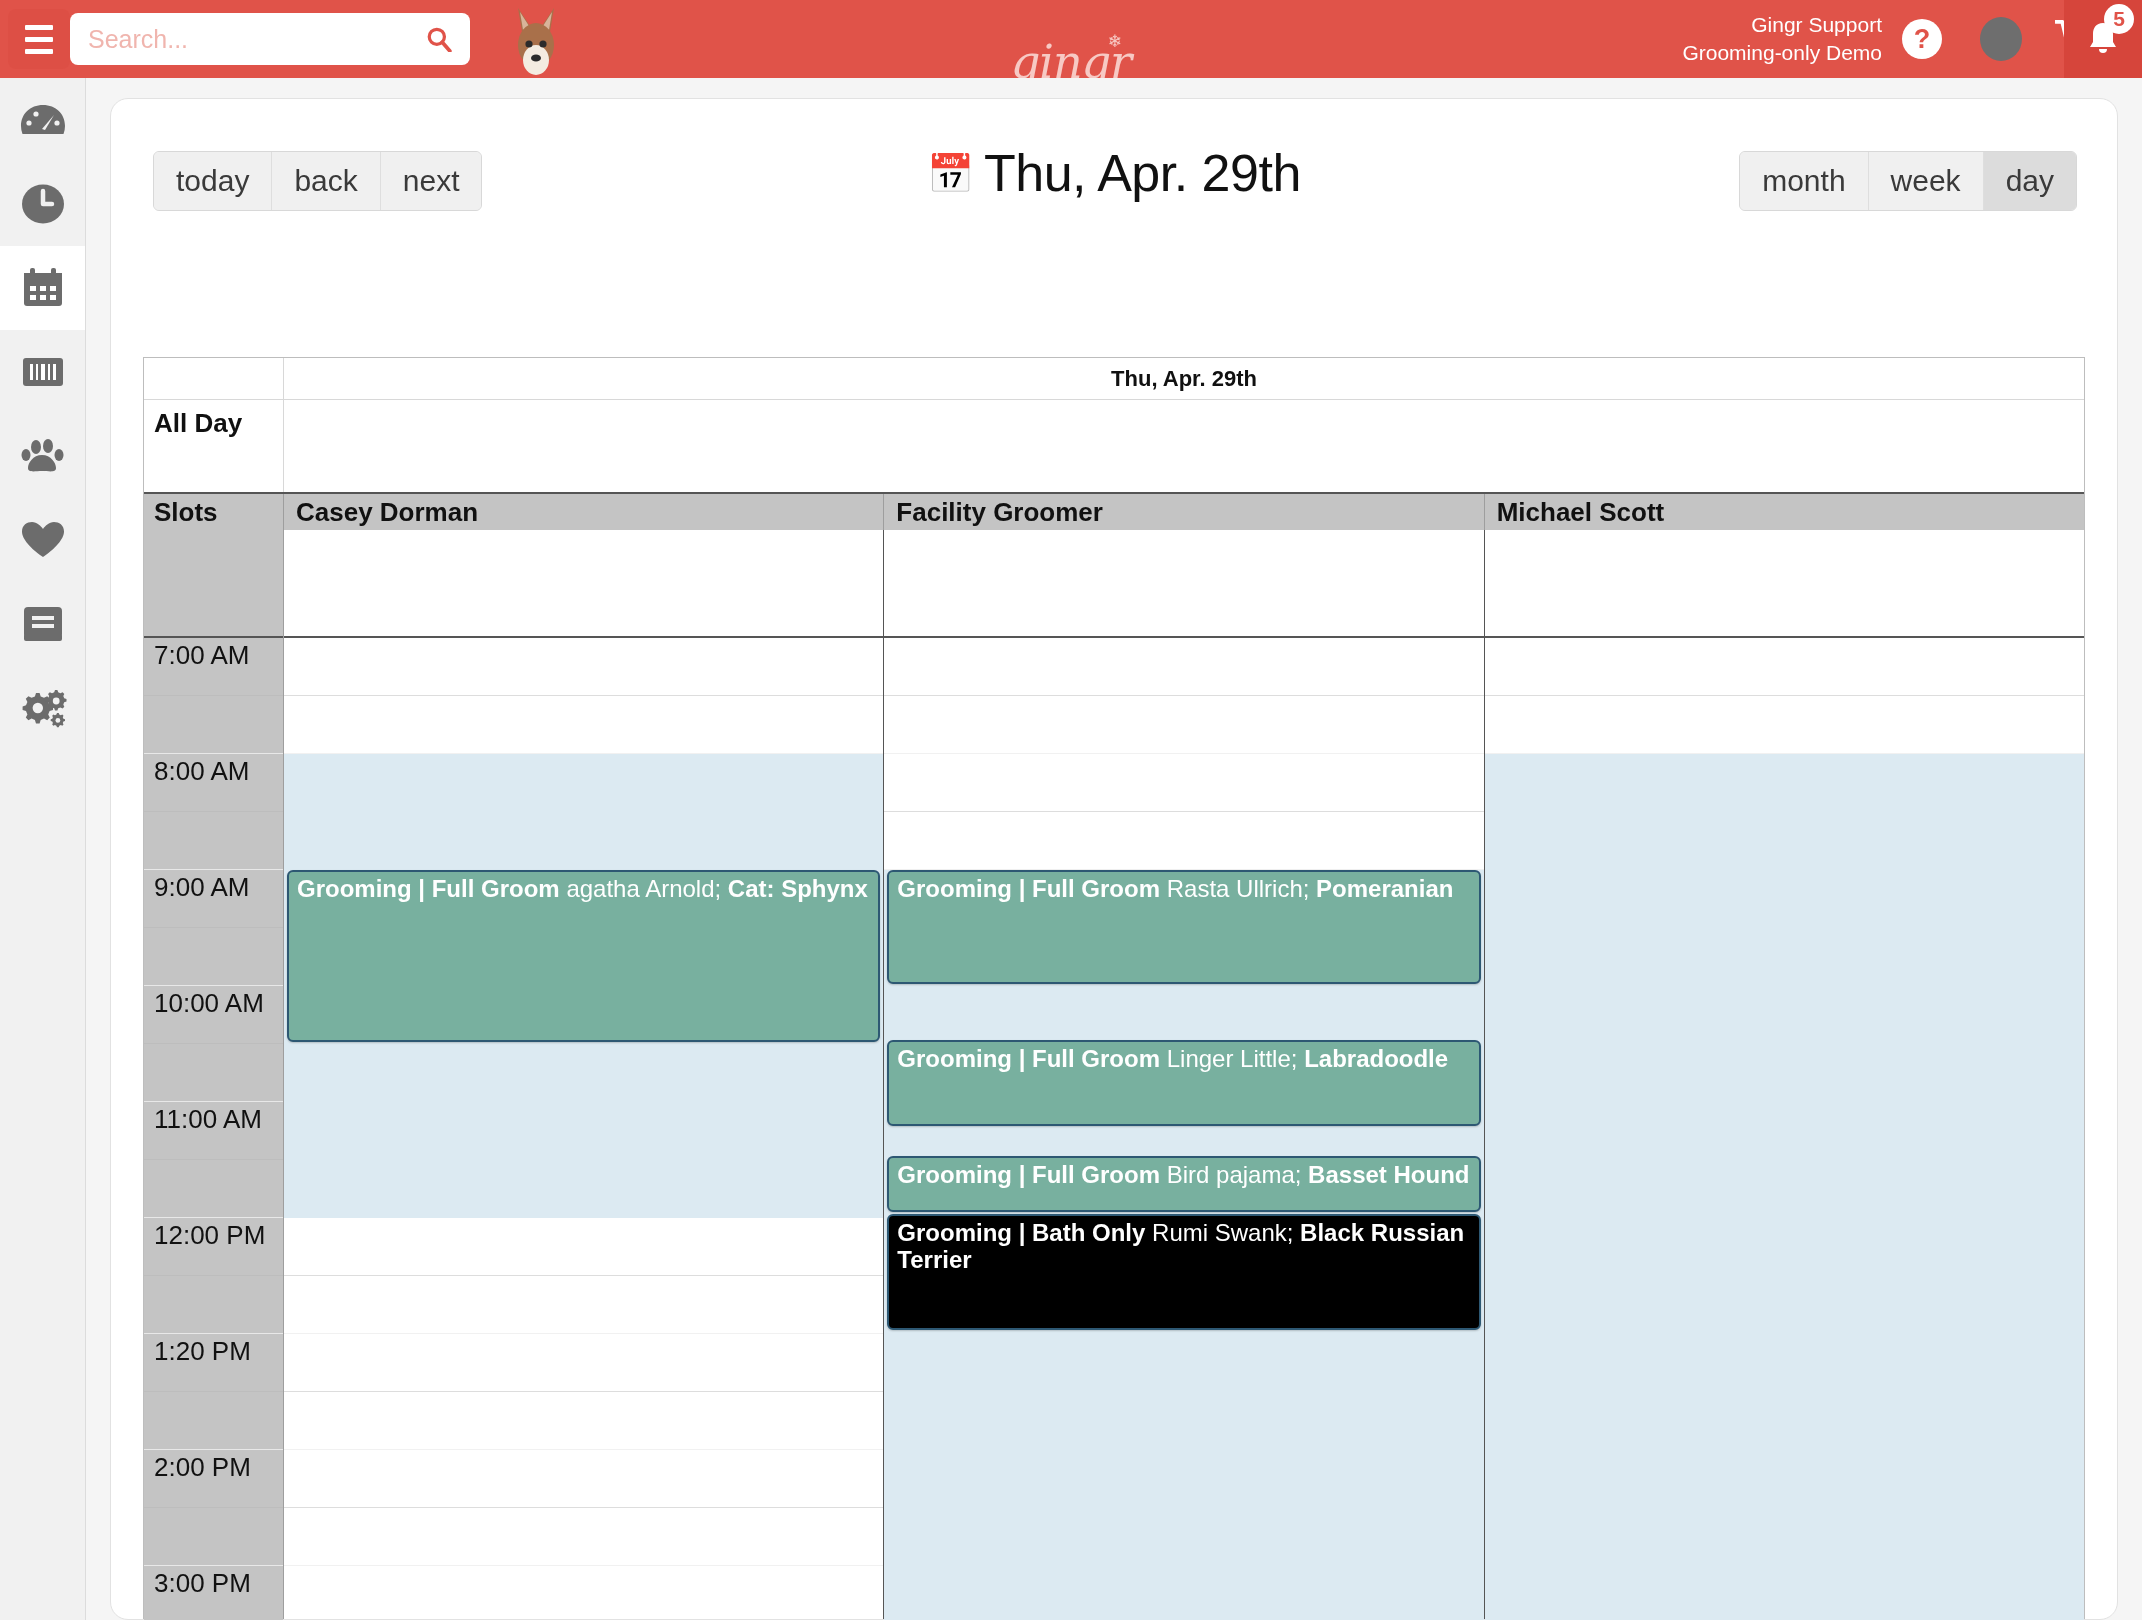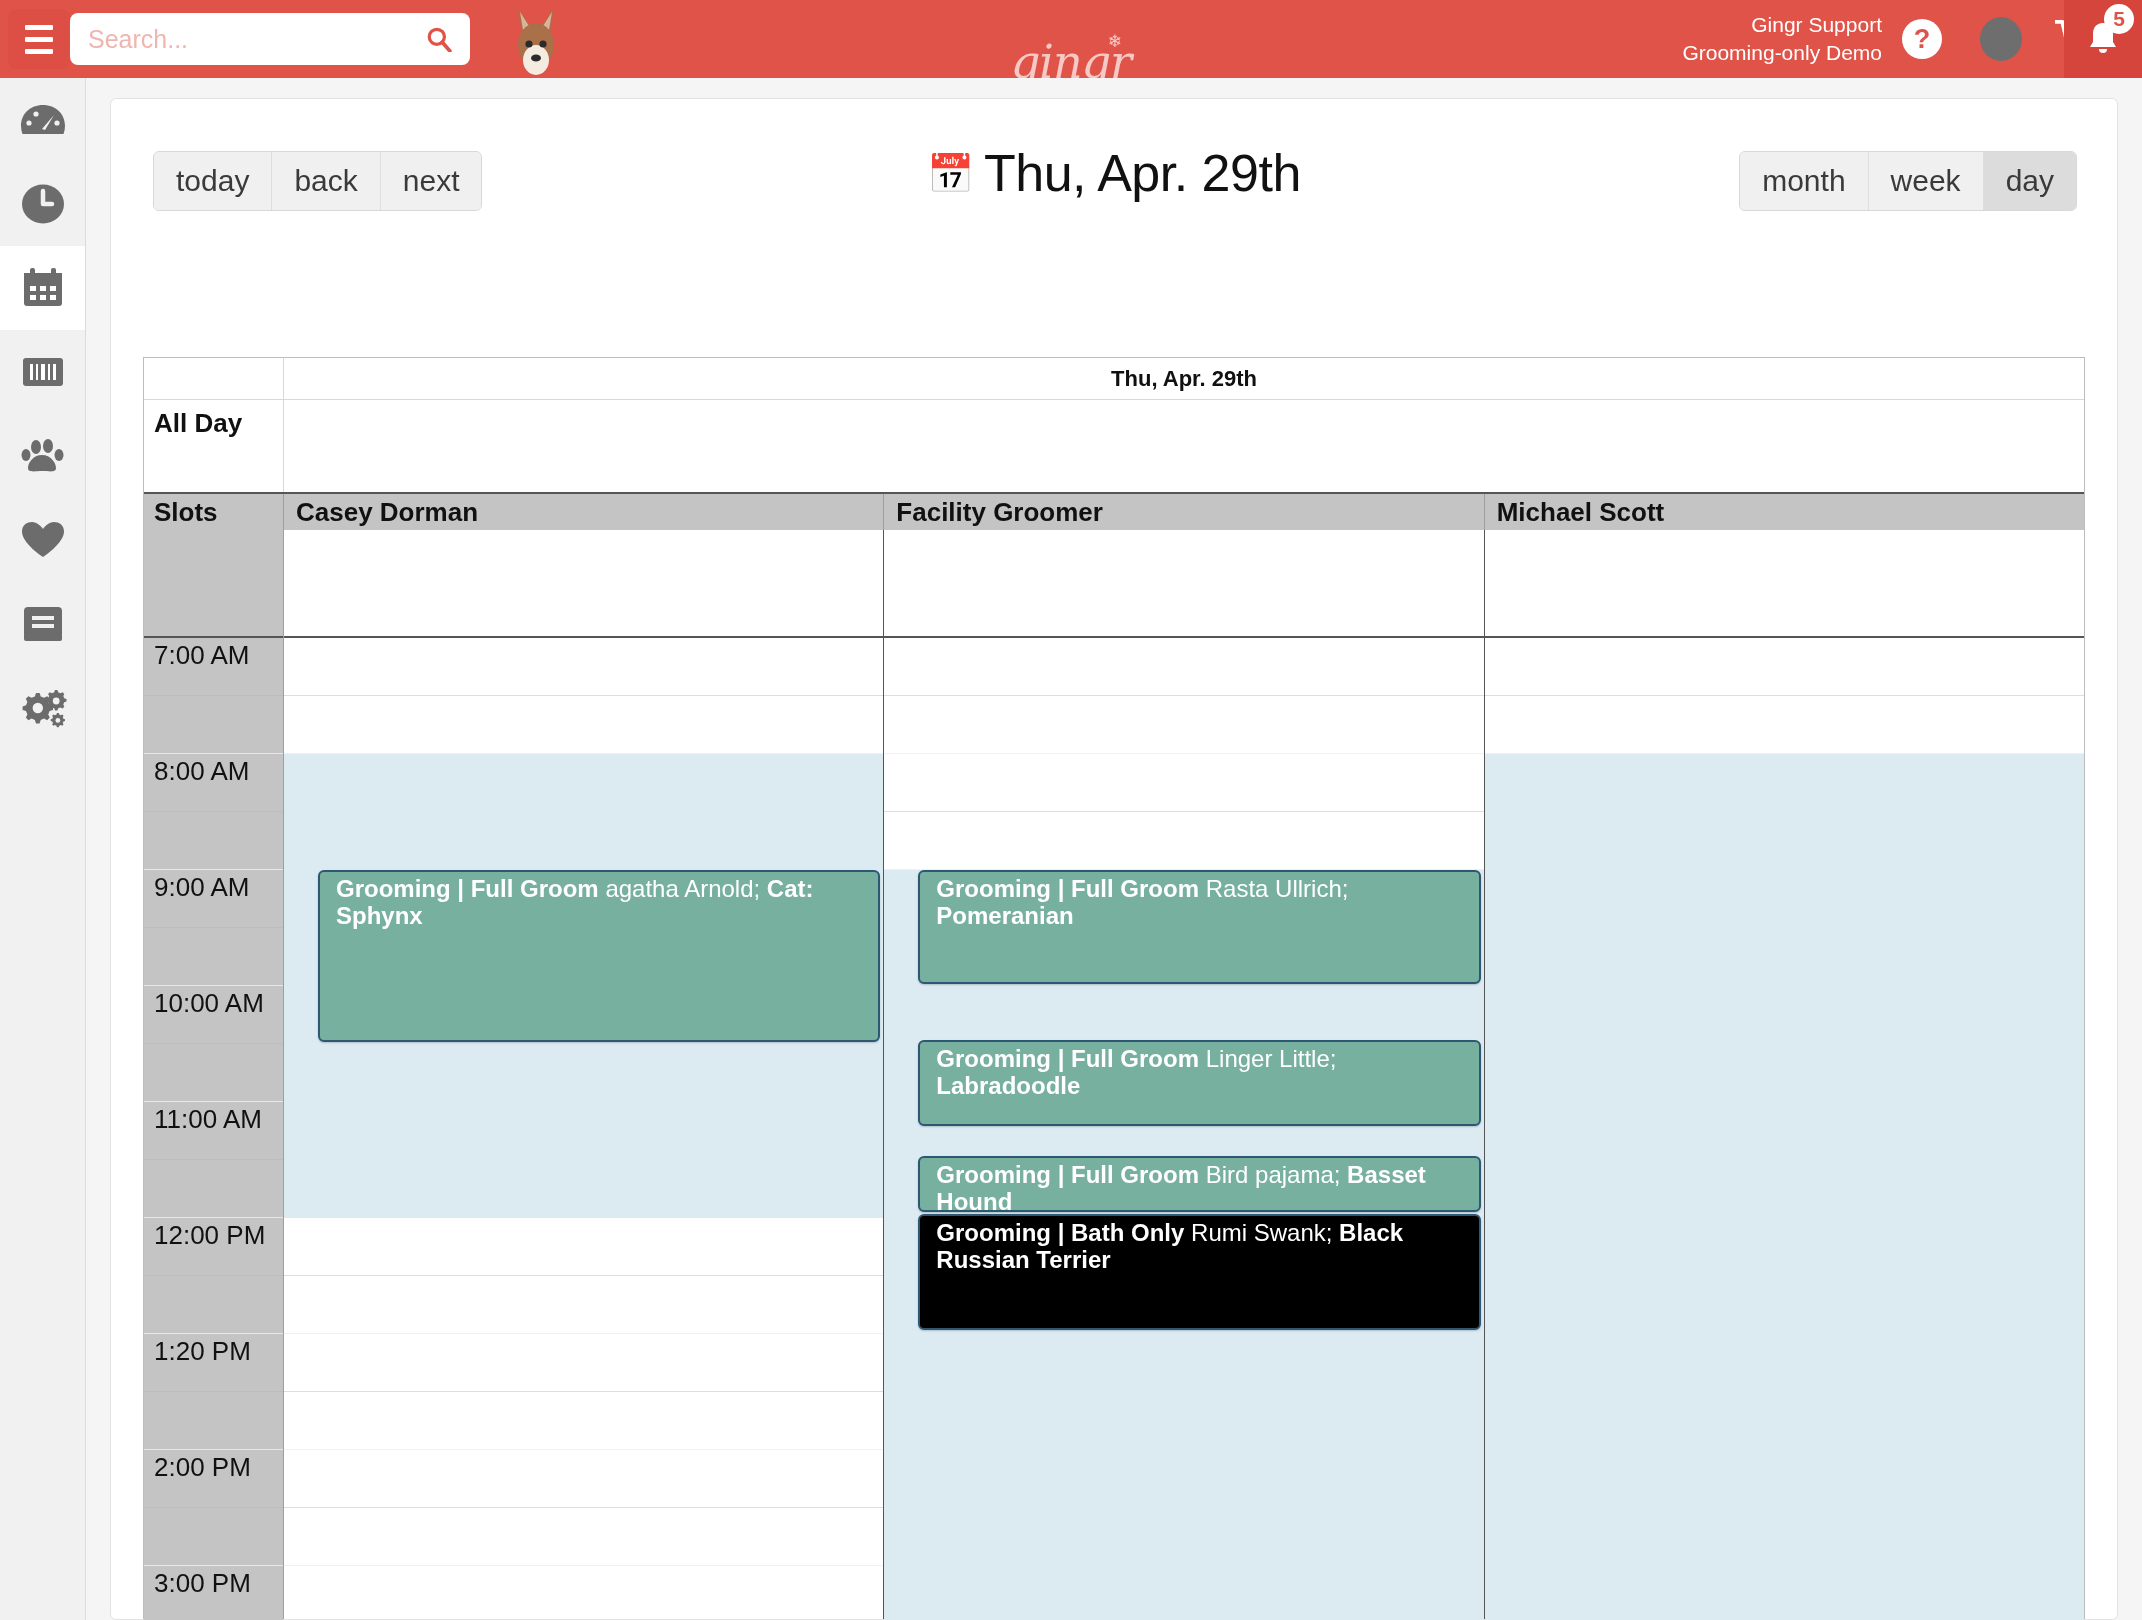--- a/index.html
+++ b/index.html
@@ -114,21 +114,21 @@
   
   .main {
     position: absolute; top: 78px; left: 86px;
     width: 2056px; height: 1542px;
     background: #f5f5f5;
     padding: 20px 24px 0 24px;
   }
   .card {
     background: #fff;
     border: 1px solid #e2e2e2;
-    border-radius: 6px;
+    border-radius: 18px;
     width: 100%; height: 100%;
     padding: 38px 32px 0 32px;
     position: relative;
   }
 
   
   .toolbar {
     position: relative; height: 86px;
   }
   .btn-group {
@@ -245,25 +245,24 @@
 
   .evt {
     position: absolute;
     left: 3px; right: 3px;
     background: #78b09f;
     border: 2px solid #2d5873;
     border-radius: 6px;
     color: #ffffff;
     font-size: 24px;
     line-height: 1.12;
-    padding: 4px 16px;
+    padding: 4px 8px;
     overflow: hidden;
     cursor: pointer;
     box-shadow: 0 1px 2px rgba(0,0,0,.2);
-    margin-left: 31px;
   }
   .evt.dark { background: #000000; }
   .evt b { font-weight: bold; }
 
   .scroll-rail {
     position: absolute; right: 0; top: 78px;
     width: 14px; height: 1542px; background: #f5f5f5;
   }
 </style>
 </head>

